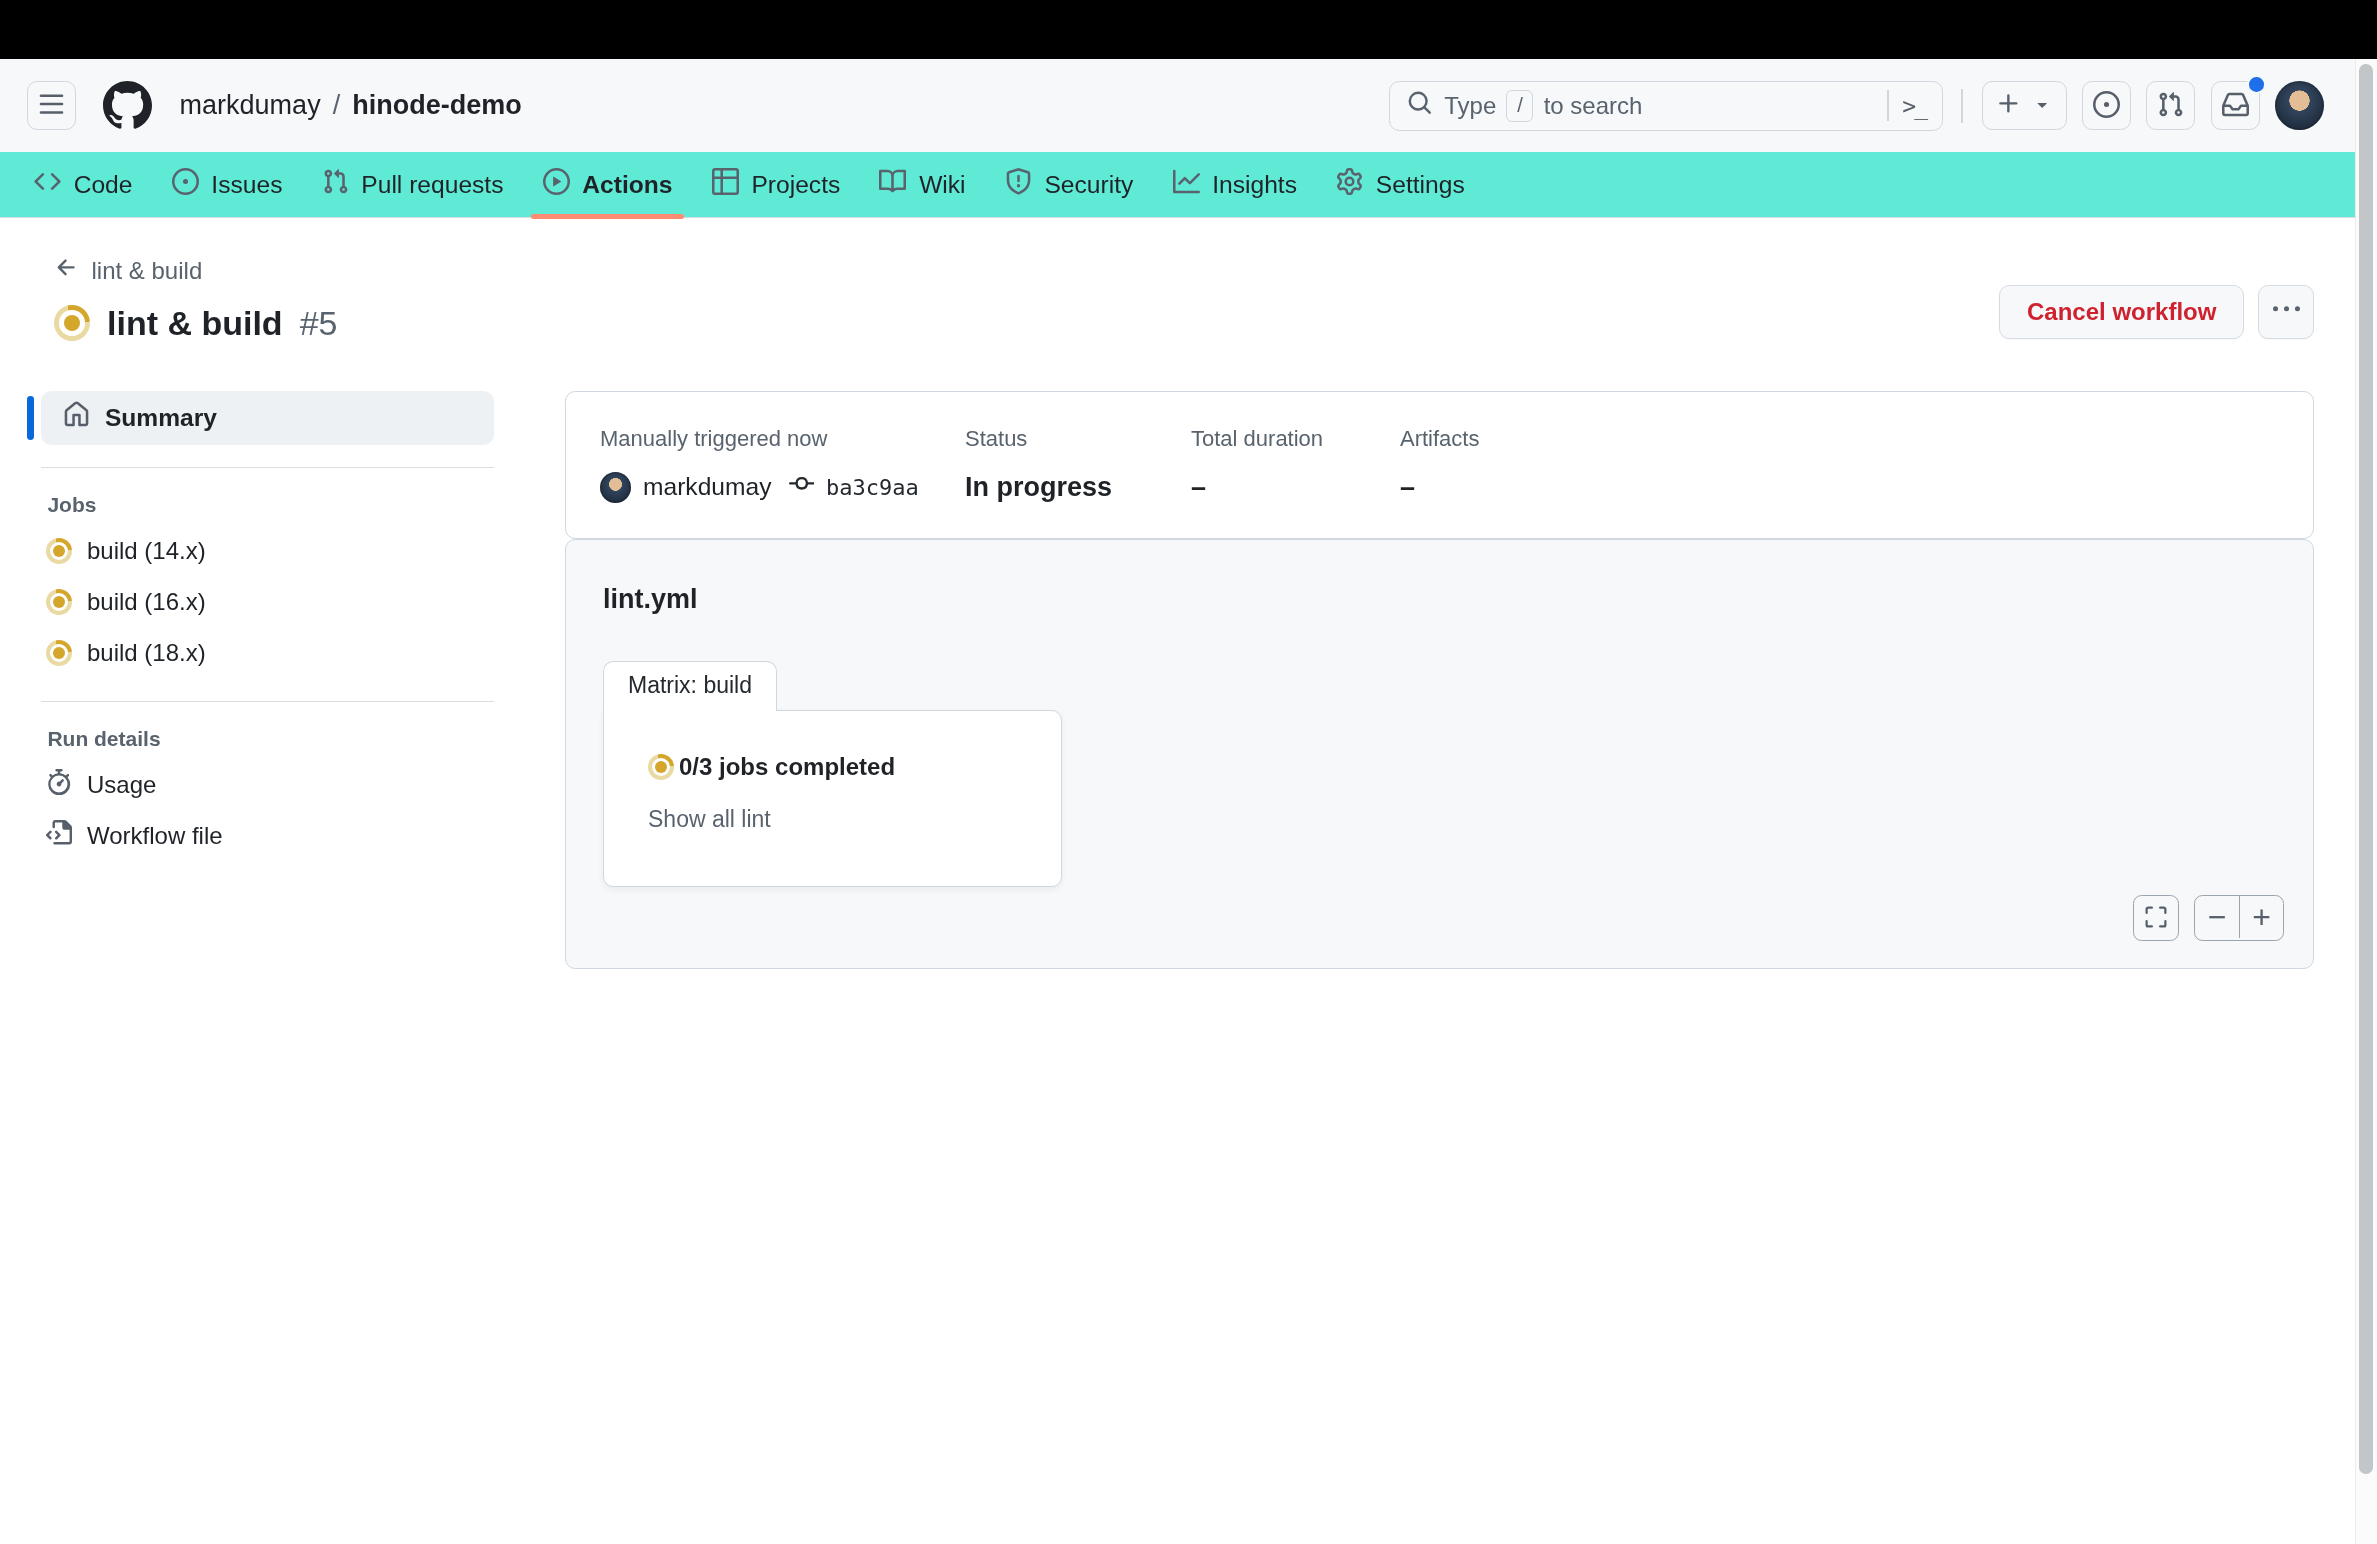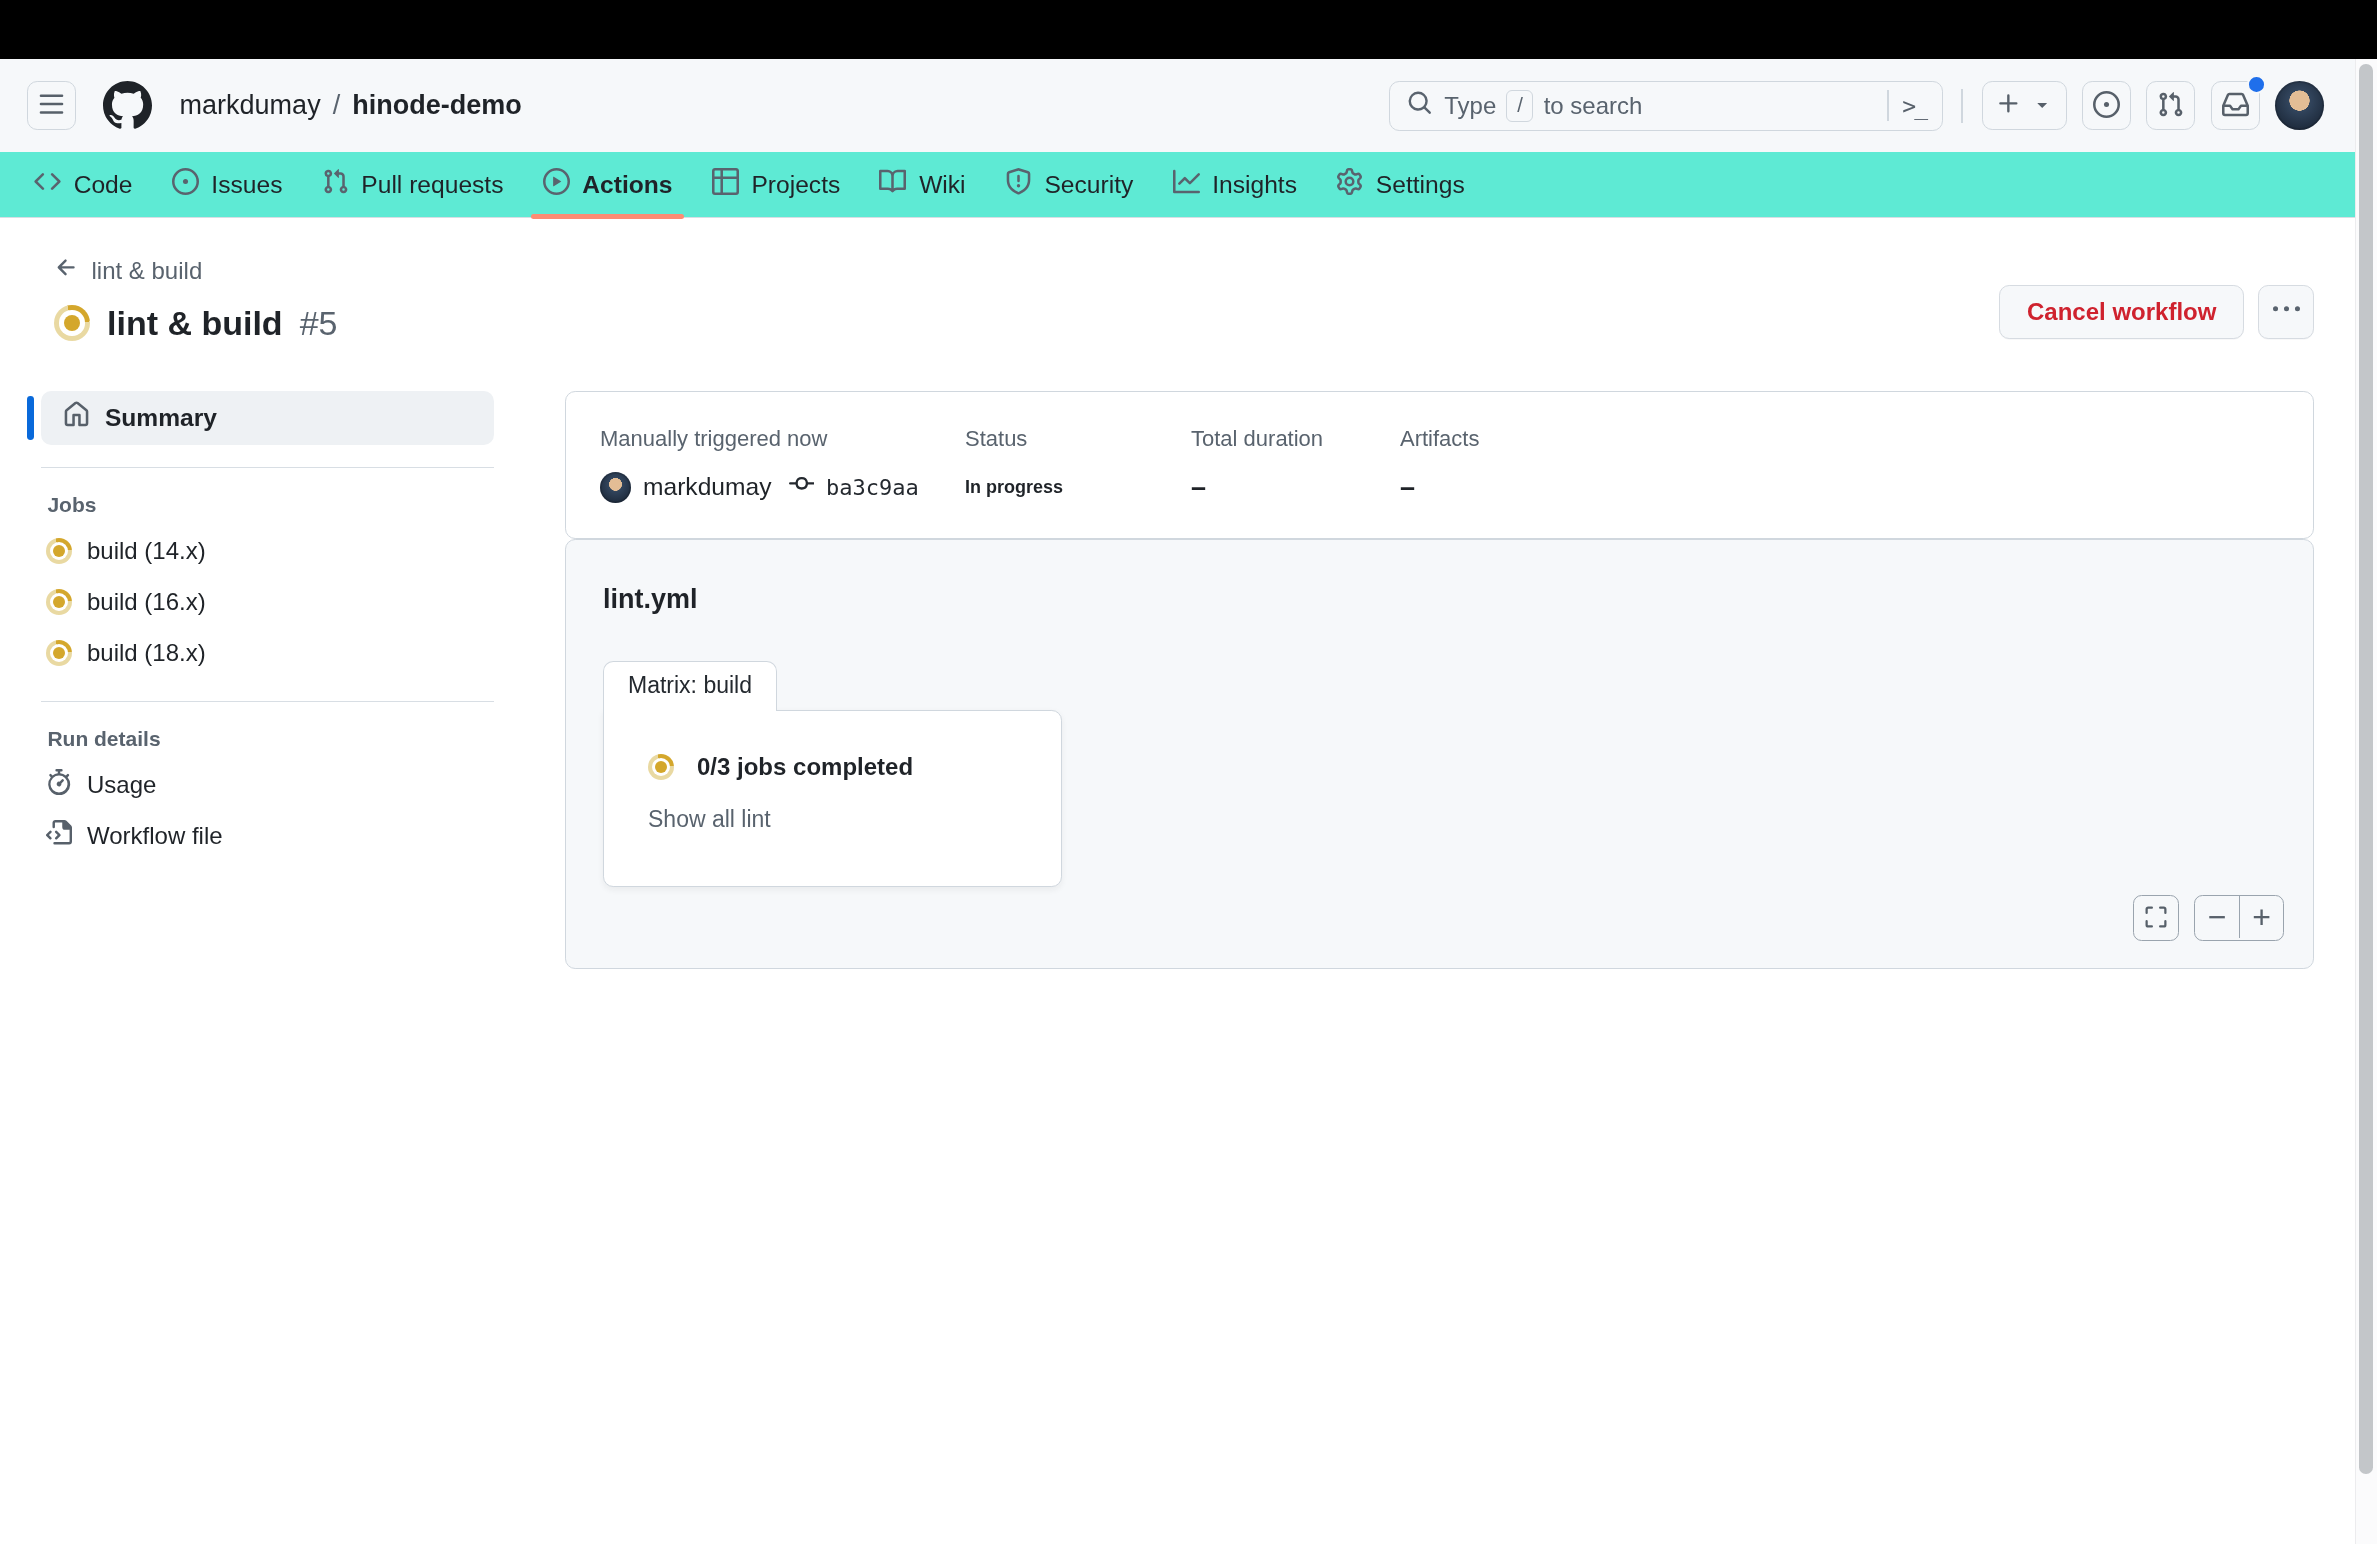--- a/index.html
+++ b/index.html
@@ -97,37 +97,37 @@
   .s-col-1 { width:365px; } .s-col-2 { width:226px; } .s-col-3 { width:209px; }
   .s-label { font-size:22px; color:#59636e; }
   .s-value { margin-top:18.7px; height:34px; display:flex; align-items:center; gap:12px; }
   .avatar-sm { width:31px; height:31px; border-radius:50%;
     background:radial-gradient(circle at 50% 40%, #e3bd95 0 26%, #32455d 27%, #141e2c 100%);
     box-shadow:inset 0 0 0 1.7px rgba(0,0,0,.12); flex:none; }
   .actor { font-size:24.6px; cursor:pointer; }
   .sha { font-family:"DejaVu Sans Mono","Liberation Mono",monospace; font-size:22px;
     color:#24292f; cursor:pointer; }
   .commit-ic { color:#24292f; margin-left:5.1px; }
-  .status-strong { font-size:18px; font-weight:bold; }
+  .status-strong { font-size:27px; font-weight:bold; }
   .dash-val { font-size:27px; font-weight:bold; }
 
   
   .graph-card { background:#f6f8fa; height:430px; position:relative;
     padding:44px 37px; }
   .gc-title { font-size:27px; font-weight:bold; }
   .gc-on { margin-top:12px; font-size:22px; color:#59636e; }
   .matrix { margin-top:46px; }
   .matrix-tab { display:inline-block; background:#fff; border:1.7px solid #d0d7de;
     border-bottom:none; border-radius:10.2px 10.2px 0 0; padding:10.2px 24px 12px;
     font-size:23px; color:#24292f; position:relative; z-index:2; margin-bottom:-1.7px;
     cursor:pointer; }
   .matrix-node { width:459px; height:177px; background:#fff; border:1.7px solid #d0d7de;
     border-radius:0 10.2px 10.2px 10.2px; box-shadow:0 2.5px 6.8px rgba(31,35,40,.06);
     padding:42px 0 0 44px; position:relative; z-index:1; cursor:pointer; }
-  .node-row { display:flex; align-items:center; gap:23px; }
+  .node-row { display:flex; align-items:center; gap:5px; }
   .node-row span.txt { font-size:24px; font-weight:bold; }
   .node-link { margin-top:25.5px; font-size:23px; color:#59636e; cursor:pointer; width:max-content; }
 
   .graph-controls { position:absolute; right:29px; bottom:27px; display:flex; gap:15.3px; }
   .gc-btn { width:46px; height:46px; border:1.7px solid #9aa4ae; border-radius:8.5px;
     display:flex; align-items:center; justify-content:center; color:#57606a; cursor:pointer;
     background:transparent; }
   .zoom-group { display:flex; border:1.7px solid #9aa4ae; border-radius:8.5px; overflow:hidden; }
   .zoom-cell { width:44px; height:42px; display:flex; align-items:center; justify-content:center;
     font-size:32px; color:#57606a; cursor:pointer; line-height:1; }

